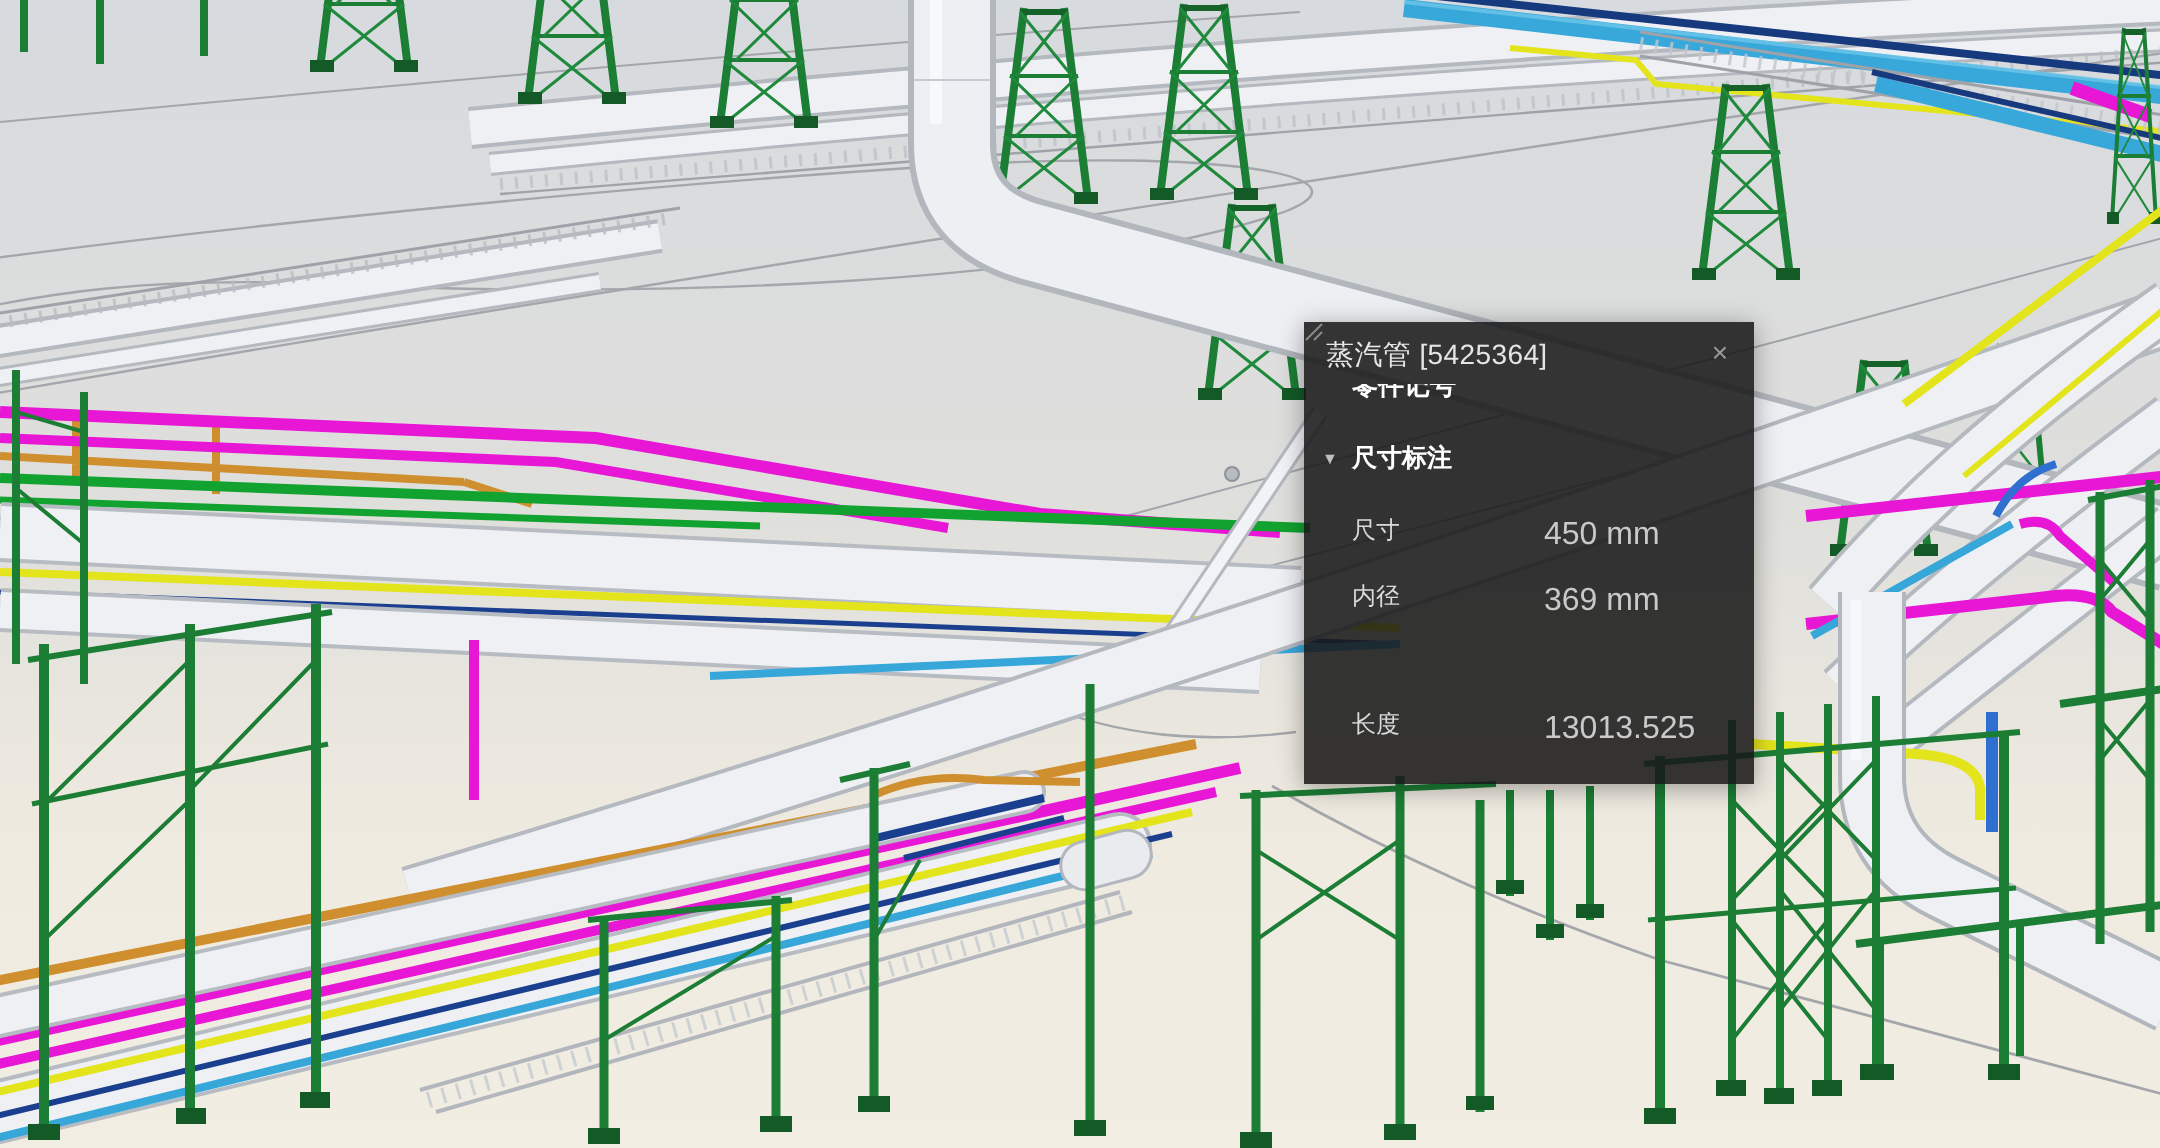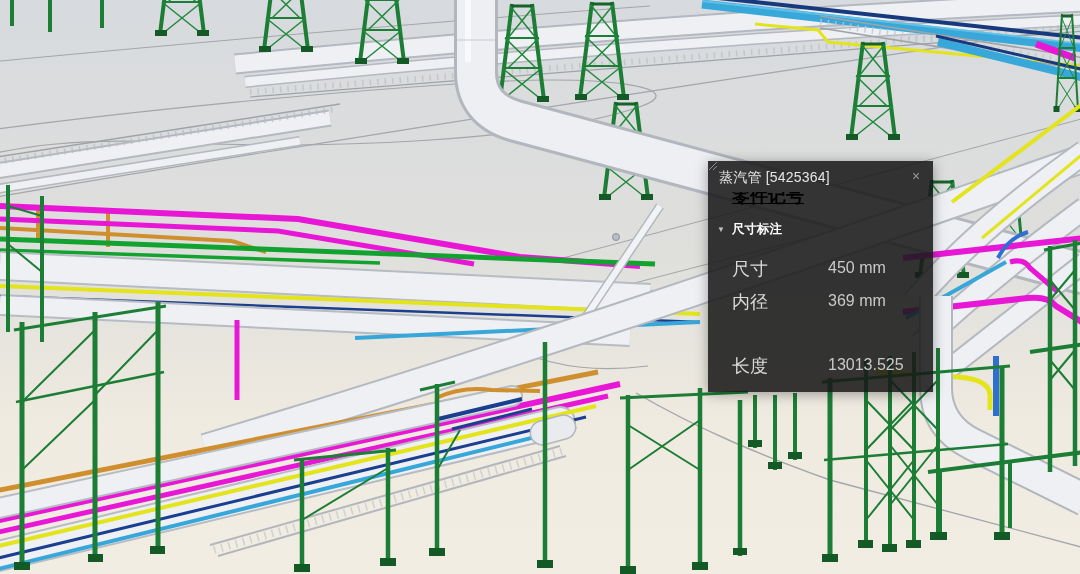--- a/index.html
+++ b/index.html
@@ -1,36 +1,36 @@
 <!DOCTYPE html>
 <html><head>
 <meta charset="utf-8">
 <style>
   html,body{margin:0;padding:0;background:#888;}
   .stage{position:relative;width:1080px;height:574px;overflow:hidden;
          font-family:"Liberation Sans","DejaVu Sans",sans-serif;}
   .stage svg{position:absolute;left:0;top:0;display:block;}
 
   
-  .prop-panel{position:absolute;left:708px;top:161px;width:225px;height:231px;
+  .prop-panel{position:absolute;left:652px;top:161px;width:225px;height:231px;
               background:rgba(24,24,24,0.87);color:#ddd;
               box-shadow:0 2px 12px rgba(0,0,0,0.35);}
   .pp-header{position:absolute;left:0;top:0;right:0;height:32px;}
   .pp-title{position:absolute;left:11px;top:8px;font-size:14px;color:#e6e6e6;
             letter-spacing:.2px;white-space:nowrap;}
   .pp-close{position:absolute;right:8px;top:6px;width:18px;height:18px;
             font-size:14px;line-height:18px;text-align:center;color:#9a9a9a;cursor:pointer;}
   .pp-content{position:absolute;left:0;top:31px;right:0;bottom:0;overflow:hidden;}
-  .pp-row-clipped{position:absolute;left:24px;top:-8px;font-size:18px;font-weight:bold;
-                  color:#000000;white-space:nowrap;text-decoration:underline;}
+  .pp-row-clipped{position:absolute;left:24px;top:-8px;font-size:13px;font-weight:bold;
+                  color:#ffffff;white-space:nowrap;}
   .pp-section{position:absolute;left:0;top:29px;height:18px;width:100%;cursor:pointer;}
   .pp-tri{position:absolute;left:9px;top:4px;font-size:8px;color:#c0c0c0;}
   .pp-section-label{position:absolute;left:24px;top:0;font-size:12.5px;font-weight:bold;color:#fff;}
   .pp-row{position:absolute;left:0;width:100%;height:17px;}
-  .pp-row .lbl{position:absolute;left:24px;top:0;font-size:18px;color:#dadada;}
+  .pp-row .lbl{position:absolute;left:24px;top:0;font-size:12px;color:#dadada;}
   .pp-row .val{position:absolute;left:120px;top:2px;font-size:16px;color:#c9c9c9;}
   .pp-resize{position:absolute;right:3px;bottom:3px;width:10px;height:10px;cursor:nwse-resize;}
 </style>
 </head>
 <body>
 
 <div class="stage">
 
   <svg width="1080" height="574" viewBox="0 0 1080 574">
     <defs>

